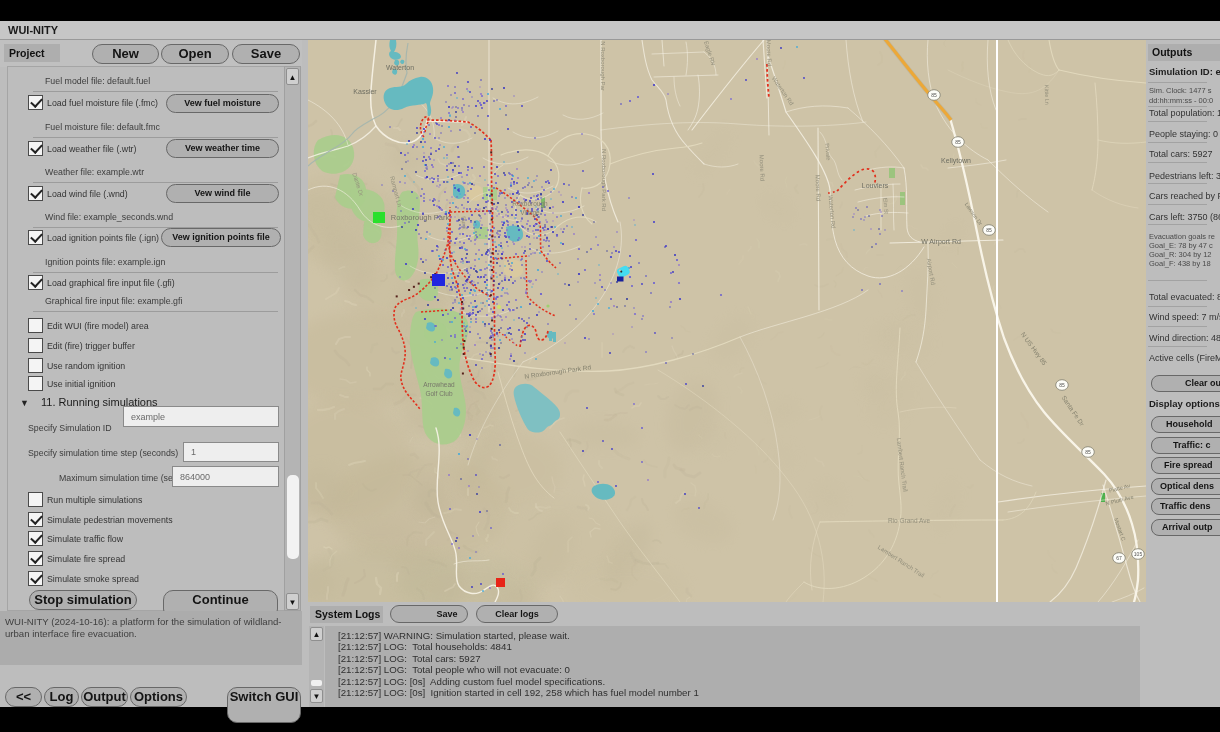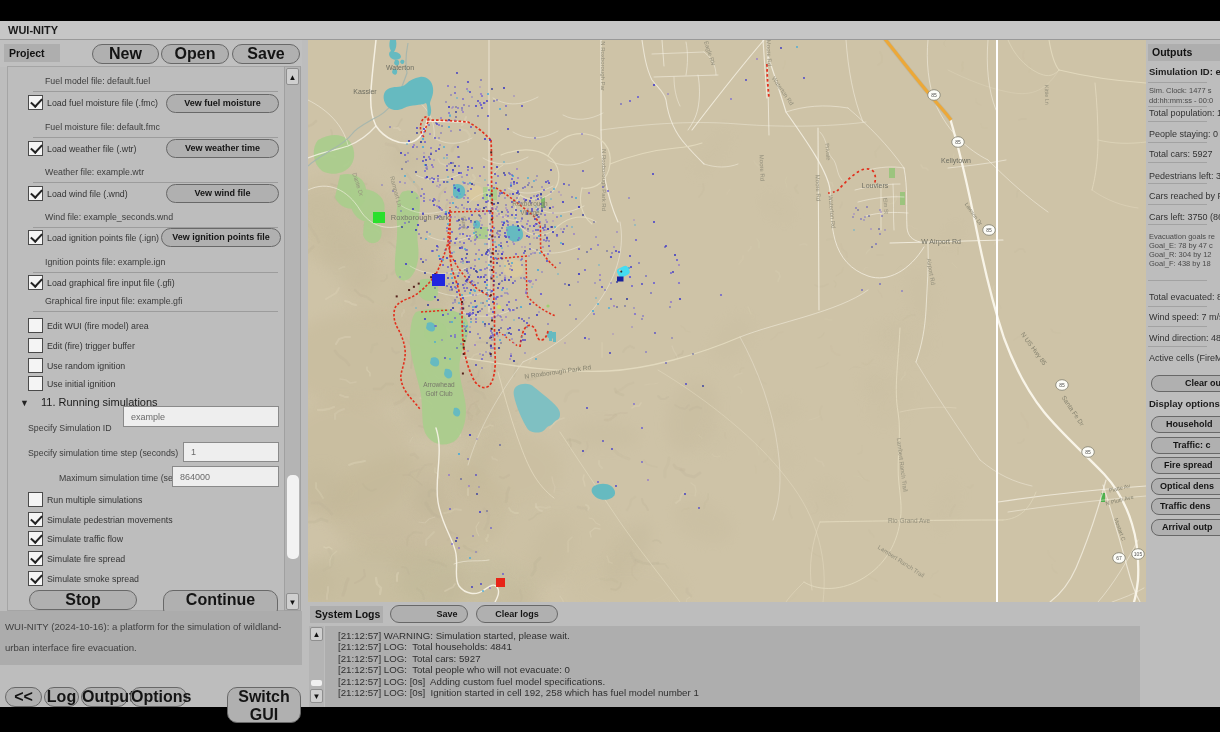--- a/index.html
+++ b/index.html
@@ -7,41 +7,41 @@
   font-family:"Liberation Sans", sans-serif; }
 #app { position:absolute; left:0; top:21px; width:1220px; height:686px; background:#22c55e; }
 #titlebar { position:absolute; left:0; top:0; width:1220px; height:19px; background:#c6c6c6;
   border-bottom:1px solid #999; font-size:11px; font-weight:bold; color:#1a1a1a;
   line-height:19px; padding-left:8px; }
 #projrow { position:absolute; left:0; top:19px; width:302px; height:27px; background:#c0c0c0; }
 .plabel { position:absolute; background:#aeaeae; color:#111; }
 #projlabel { left:4px; top:23px; width:56px; height:18px; font-size:10.5px; font-weight:bold;
   line-height:18px; padding-left:5px; }
 .btn { position:absolute; background:#b0b0b0; border:1.4px solid #686868; border-radius:10px;
-  color:#141414; font-size:16px; font-weight:bold; text-align:center; }
+  color:#141414; font-size:13px; font-weight:bold; text-align:center; }
 .btn.sm { font-size:9px; }
 #scrollview { position:absolute; left:7px; top:45px; width:277px; height:545px;
   background:#bdbdbd; border:1px solid #a5a5a5; border-right:none; }
 .sep { position:absolute; height:1px; background:#9c9c9c; left:25px; width:245px; }
 .flabel { position:absolute; left:37px; font-size:8.8px; color:#3c3c3c; }
 .cb { position:absolute; left:20px; width:15px; height:15px; background:#f4f4f4;
   border:1px solid #4a4a4a; }
 .cb.chk::before { content:""; position:absolute; left:1.5px; top:2px; width:9px; height:5px;
   border-left:2px solid #222; border-bottom:2px solid #222; transform:rotate(-47deg); }
 .cblabel { position:absolute; left:39px; font-size:8.8px; color:#343434; }
 .inp { position:absolute; background:#eeeeee; border:1px solid #8a8a8a; font-size:9px;
   color:#6a6a6a; padding-left:7px; }
 #scrollbar { position:absolute; left:284px; top:45px; width:17px; height:545px; background:#b4b4b4;
   border:1px solid #a0a0a0; }
 .sbtn { position:absolute; left:1px; width:13px; height:17px; background:#cfcfcf;
   border:1px solid #8f8f8f; border-radius:2px; color:#111; font-size:8px; text-align:center; line-height:17px; }
 #sthumb { position:absolute; left:2px; top:408px; width:12px; height:84px; background:#f2f2f2;
   border-radius:5px; }
 #descarea { position:absolute; left:0px; top:590px; width:302px; height:54px; background:#acacac;
-  font-size:9.6px; color:#3f3f3f; padding:5px 5px; line-height:21px; }
+  font-size:9.6px; color:#3f3f3f; padding:5px 5px; line-height:12px; }
 #leftpanel { position:absolute; left:0; top:19px; width:308px; height:667px; background:#bdbdbd; }
 #rightpanel { position:absolute; left:1146px; top:19px; width:74px; height:667px; background:#bdbdbd; overflow:hidden;
   font-size:9px; color:#2e2e2e; }
 #outlabel { left:2px; top:4px; width:120px; height:17px; font-size:10.5px; font-weight:bold;
   line-height:17px; padding-left:4px; }
 .rrow { position:absolute; left:3px; width:130px; color:#333; }
 .rsep { position:absolute; left:2px; width:59px; height:1px; background:#a2a2a2; }
 .rbtn { left:5px; width:118px; height:17px; line-height:15px; border-radius:8px; }
 #logspanel { position:absolute; left:305px; top:581px; width:841px; height:105px; background:#bdbdbd; }
 #syslabel { left:5px; top:4px; width:73px; height:17px; font-size:10.5px; font-weight:bold;

